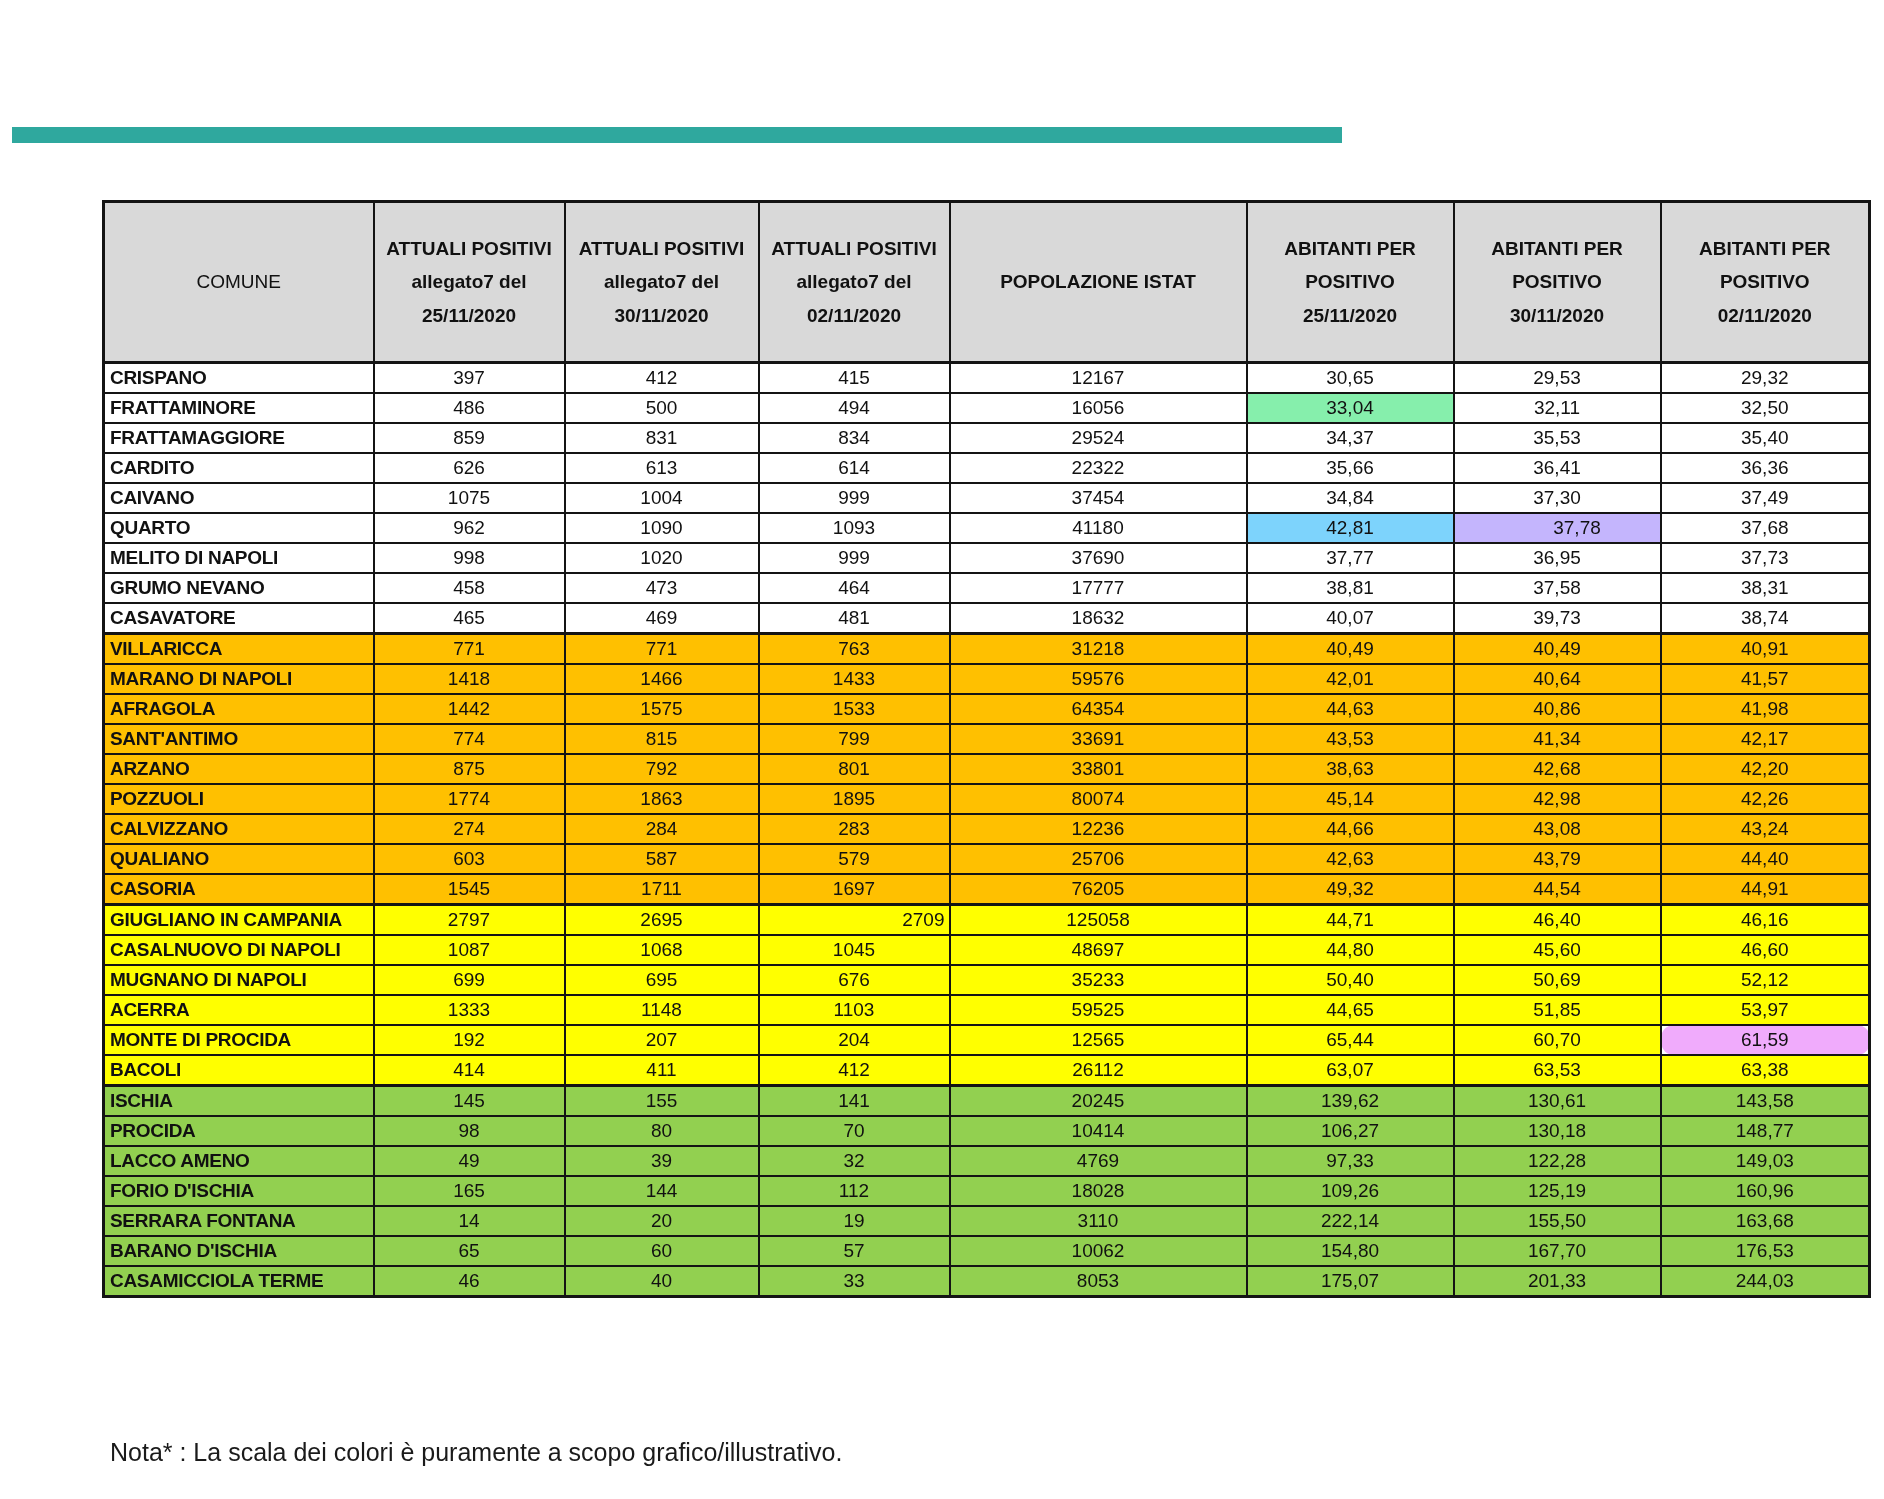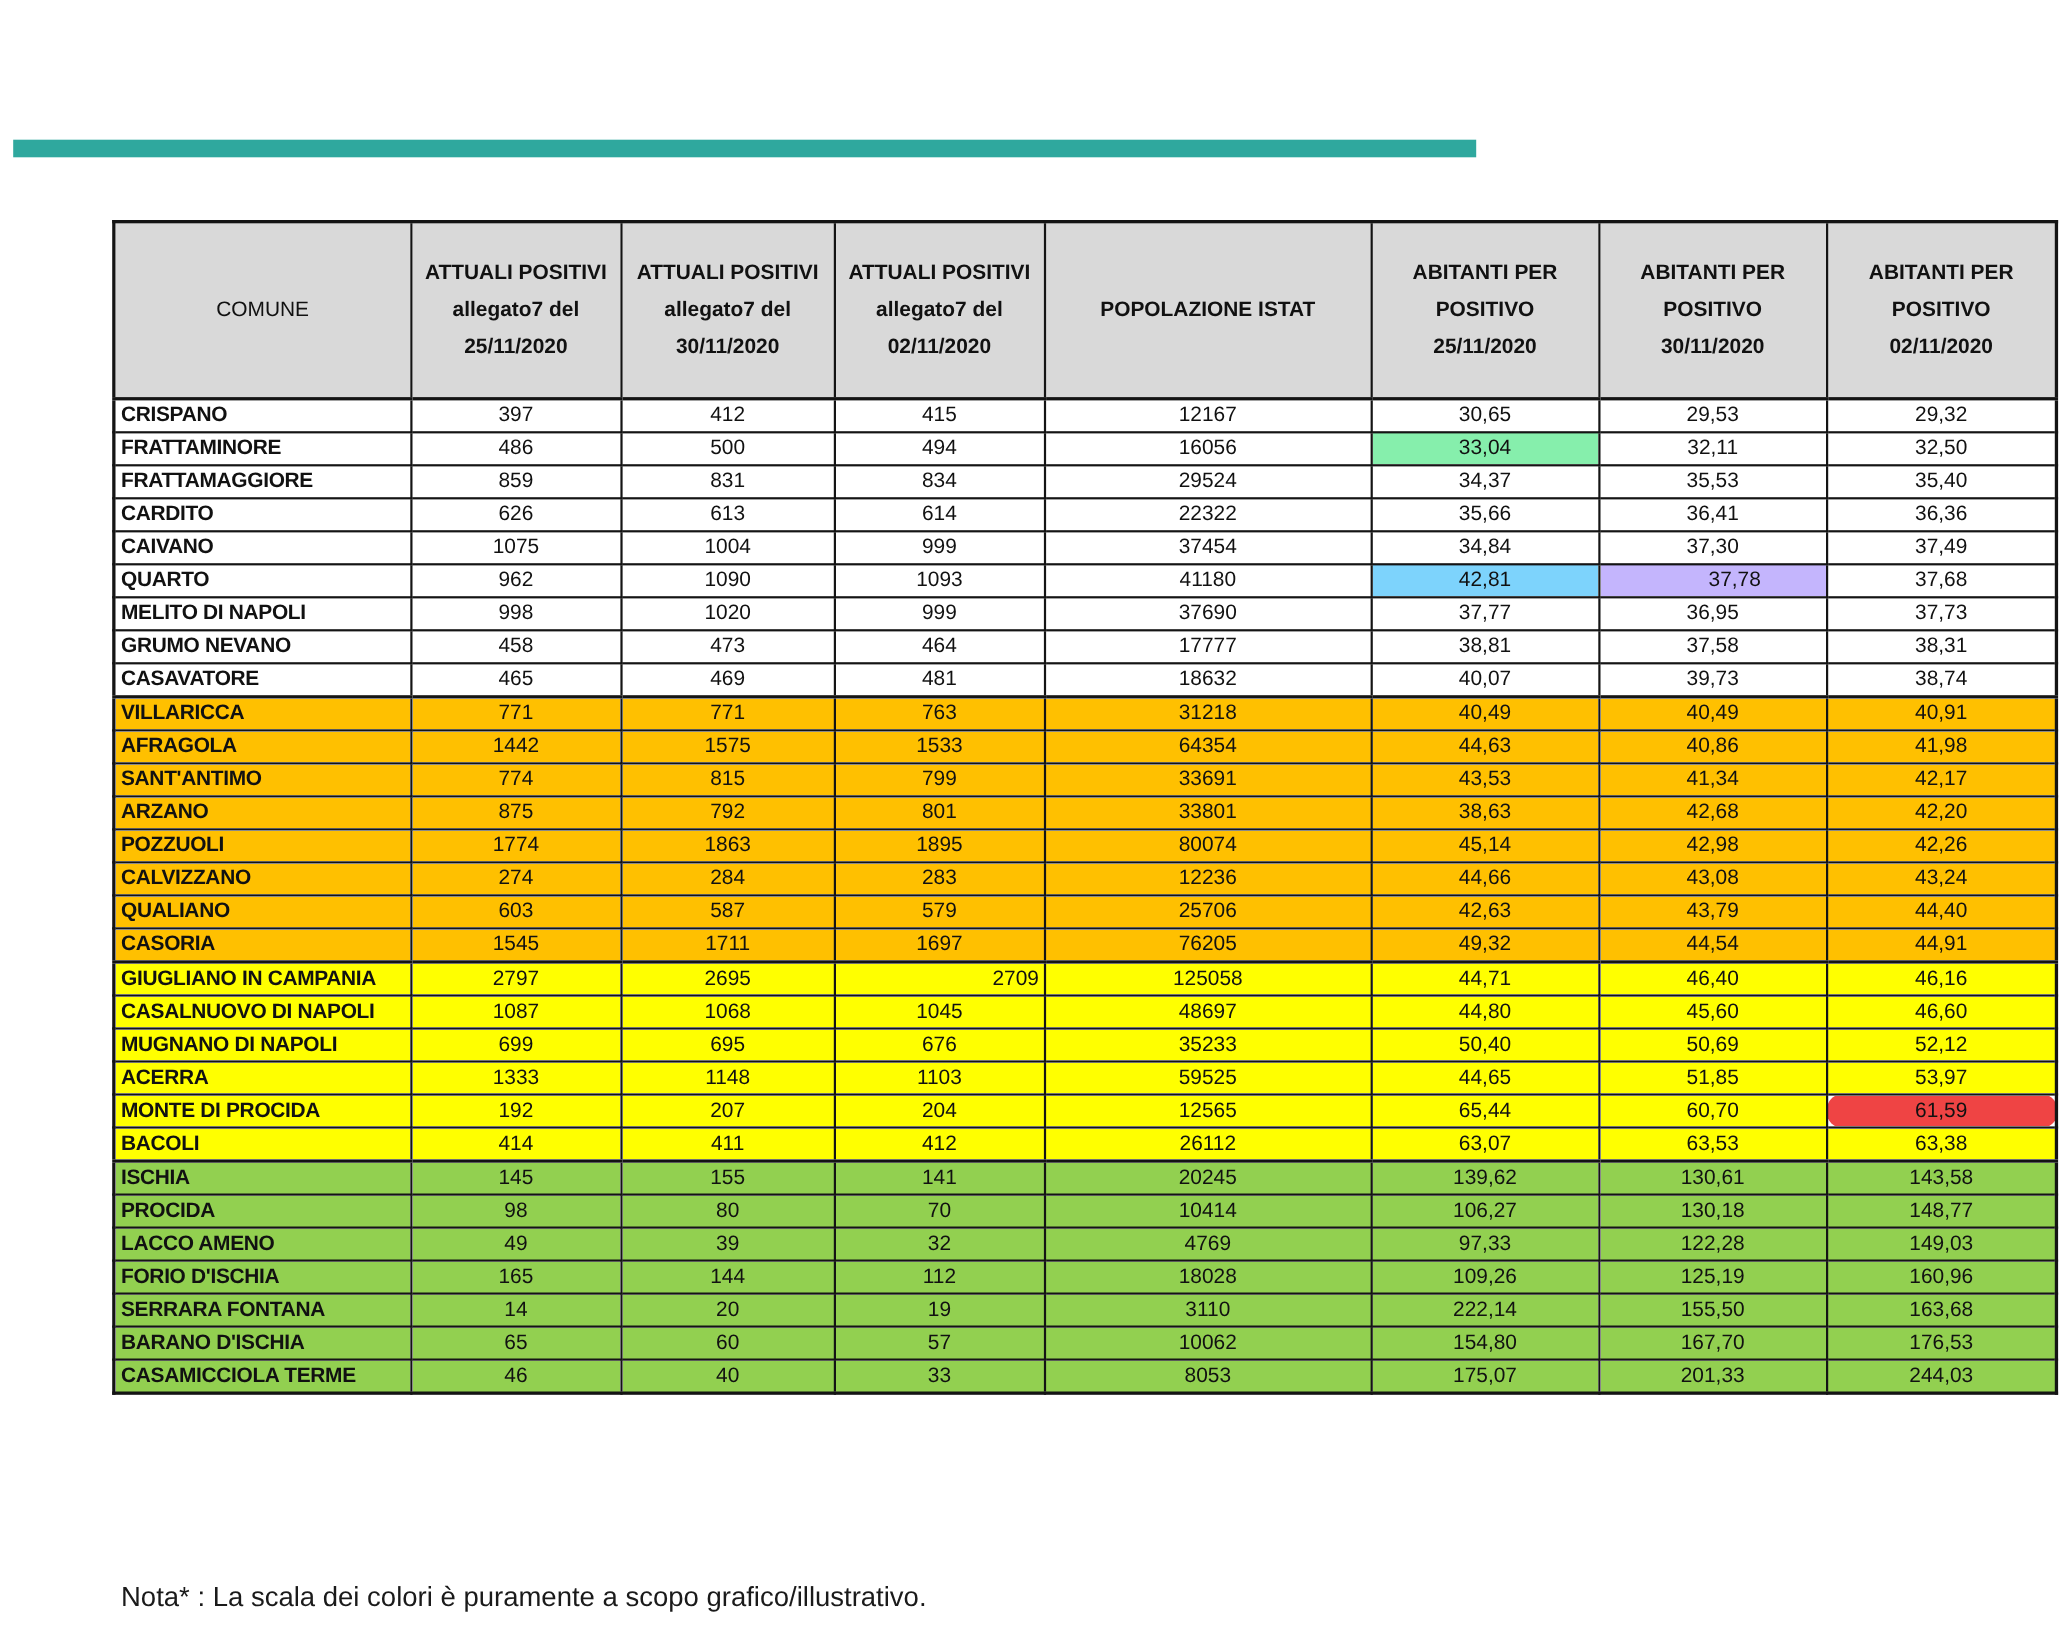--- a/index.html
+++ b/index.html
@@ -196,20 +196,30 @@
         <td class="comune" style="background: rgb(255, 192, 0);">VILLARICCA</td>
         <td class="val" style="background: rgb(255, 192, 0);">771</td>
         <td class="val" style="background: rgb(255, 192, 0);">771</td>
         <td class="val" style="background: rgb(255, 192, 0);">763</td>
         <td class="val" style="background: rgb(255, 192, 0);">31218</td>
         <td class="val" style="background: rgb(255, 192, 0);">40,49</td>
         <td class="val" style="background: rgb(255, 192, 0);">40,49</td>
         <td class="val" style="background: rgb(255, 192, 0);">40,91</td>
       </tr>
       <tr>
+        <td class="comune" style="background: rgb(255, 192, 0);">MARANO DI NAPOLI</td>
+        <td class="val" style="background: rgb(255, 192, 0);">1418</td>
+        <td class="val" style="background: rgb(255, 192, 0);">1466</td>
+        <td class="val" style="background: rgb(255, 192, 0);">1433</td>
+        <td class="val" style="background: rgb(255, 192, 0);">59576</td>
+        <td class="val" style="background: rgb(255, 192, 0);">42,01</td>
+        <td class="val" style="background: rgb(255, 192, 0);">40,64</td>
+        <td class="val" style="background: rgb(255, 192, 0);">41,57</td>
+      </tr>
+      <tr>
         <td class="comune" style="background: rgb(255, 192, 0);">AFRAGOLA</td>
         <td class="val" style="background: rgb(255, 192, 0);">1442</td>
         <td class="val" style="background: rgb(255, 192, 0);">1575</td>
         <td class="val" style="background: rgb(255, 192, 0);">1533</td>
         <td class="val" style="background: rgb(255, 192, 0);">64354</td>
         <td class="val" style="background: rgb(255, 192, 0);">44,63</td>
         <td class="val" style="background: rgb(255, 192, 0);">40,86</td>
         <td class="val" style="background: rgb(255, 192, 0);">41,98</td>
       </tr>
       <tr>
@@ -313,21 +323,21 @@
         <td class="val" style="background: rgb(255, 255, 0);">53,97</td>
       </tr>
       <tr>
         <td class="comune" style="background: rgb(255, 255, 0);">MONTE DI PROCIDA</td>
         <td class="val" style="background: rgb(255, 255, 0);">192</td>
         <td class="val" style="background: rgb(255, 255, 0);">207</td>
         <td class="val" style="background: rgb(255, 255, 0);">204</td>
         <td class="val" style="background: rgb(255, 255, 0);">12565</td>
         <td class="val" style="background: rgb(255, 255, 0);">65,44</td>
         <td class="val" style="background: rgb(255, 255, 0);">60,70</td>
-        <td class="val" style="background: #ef4444; border-radius: 13px;">61,59</td>
+        <td class="val" style="background: #f0abfc; border-radius: 13px;">61,59</td>
       </tr>
       <tr>
         <td class="comune" style="background: rgb(255, 255, 0);">BACOLI</td>
         <td class="val" style="background: rgb(255, 255, 0);">414</td>
         <td class="val" style="background: rgb(255, 255, 0);">411</td>
         <td class="val" style="background: rgb(255, 255, 0);">412</td>
         <td class="val" style="background: rgb(255, 255, 0);">26112</td>
         <td class="val" style="background: rgb(255, 255, 0);">63,07</td>
         <td class="val" style="background: rgb(255, 255, 0);">63,53</td>
         <td class="val" style="background: rgb(255, 255, 0);">63,38</td>

